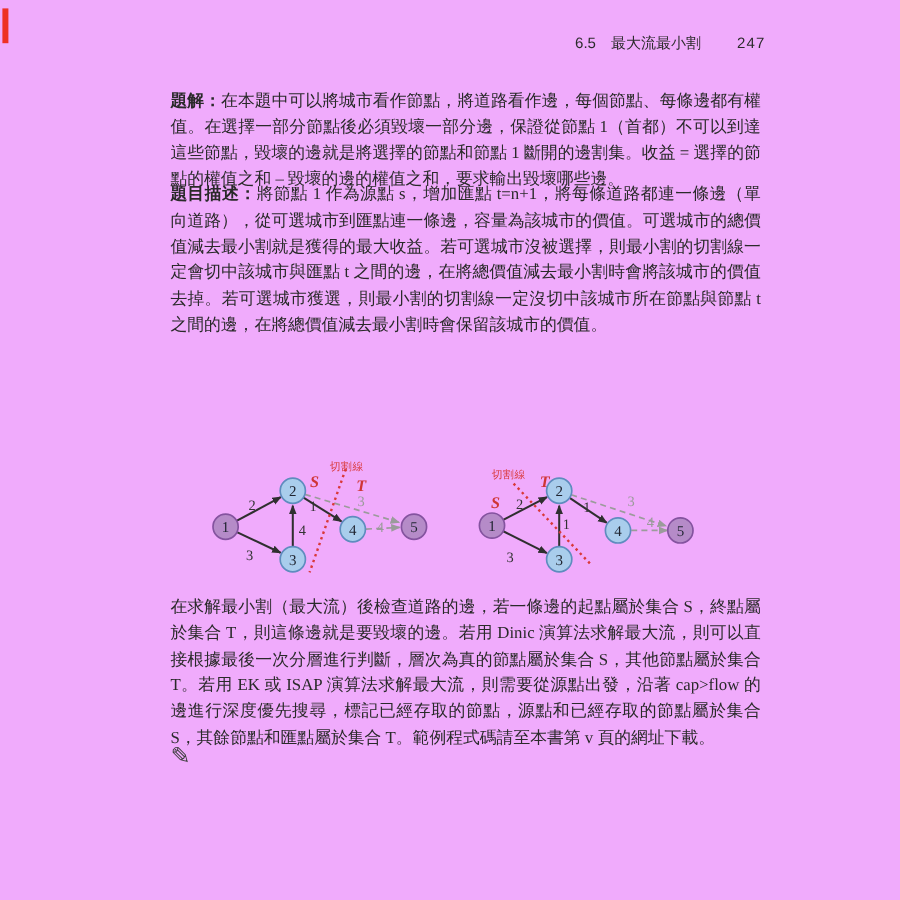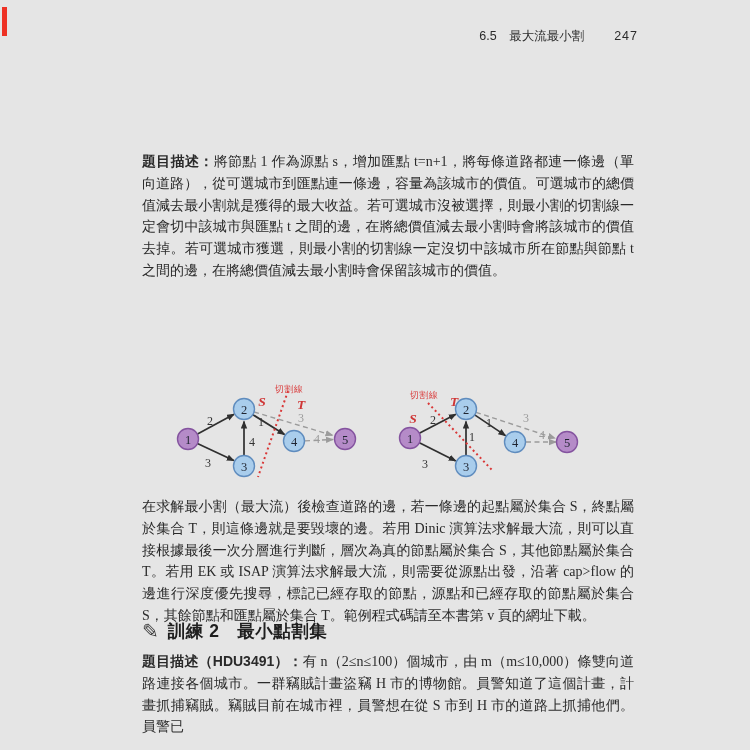--- a/index.html
+++ b/index.html
@@ -1,16 +1,16 @@
 <!DOCTYPE html>
 <html><head>
 <meta charset="utf-8">
 <style>
   html,body{margin:0;padding:0;background:#ffffff;}
-  .page{position:relative;width:750px;height:750px;background:#e5e5e5;overflow:hidden;
+  .page{position:relative;width:750px;height:750px;background:#f0abfc;overflow:hidden;
         font-family:"Liberation Serif","DejaVu Serif",serif;color:#2a2a2a;}
   .corner-mark{position:absolute;left:2px;top:7px;width:5px;height:29px;background:#ee3124;}
   .header{position:absolute;left:142px;top:28px;width:496px;text-align:right;
           font-size:12.5px;color:#2b2b2b;font-family:"Liberation Sans",sans-serif;}
   .hdr-page{margin-left:30px;letter-spacing:1px;}
   .body{position:absolute;left:142px;width:492px;margin:0;font-size:14px;line-height:21.8px;
         text-align:justify;color:#2a2a2a;}
   .lead{font-weight:700;font-family:"Liberation Sans",sans-serif;}
   .p1{top:73px;}
   .p2{top:151px;}
@@ -36,20 +36,21 @@
 <body>
 
 <div class="page">
 
   <div class="corner-mark"></div>
 
   <div class="header">
     <span class="hdr-title">6.5　最大流最小割</span><span class="hdr-page">247</span>
   </div>
 
+  <p class="body p1"><span class="lead">題解：</span><span>在本題中可以將城市看作節點，將道路看作邊，每個節點、每條邊都有權值。在選擇一部分節點後必須毀壞一部分邊，保證從節點 1（首都）不可以到達這些節點，毀壞的邊就是將選擇的節點和節點 1 斷開的邊割集。收益 = 選擇的節點的權值之和 – 毀壞的邊的權值之和，要求輸出毀壞哪些邊。</span></p>
 
   <p class="body p2"><span class="lead">題目描述：</span><span>將節點 1 作為源點 s，增加匯點 t=n+1，將每條道路都連一條邊（單向道路），從可選城市到匯點連一條邊，容量為該城市的價值。可選城市的總價值減去最小割就是獲得的最大收益。若可選城市沒被選擇，則最小割的切割線一定會切中該城市與匯點 t 之間的邊，在將總價值減去最小割時會將該城市的價值去掉。若可選城市獲選，則最小割的切割線一定沒切中該城市所在節點與節點 t 之間的邊，在將總價值減去最小割時會保留該城市的價值。</span></p>
 
 
   <div class="figure-row">
 
     <svg class="fig fig-left" width="243" height="118" viewBox="0 0 243 118">
       <defs>
         <marker id="mA" markerUnits="userSpaceOnUse" markerWidth="9" markerHeight="8" refX="7" refY="3.2" orient="auto">
           <path d="M0,0 L8,3.2 L0,6.4 Z" fill="#2f2f2f"></path>
@@ -144,18 +145,16 @@
         <text class="nlab" x="179" y="63.5">5</text>
       </g>
     </svg>
 
   </div>
 
   <p class="body p4"><span>在求解最小割（最大流）後檢查道路的邊，若一條邊的起點屬於集合 S，終點屬於集合 T，則這條邊就是要毀壞的邊。若用 Dinic 演算法求解最大流，則可以直接根據最後一次分層進行判斷，層次為真的節點屬於集合 S，其他節點屬於集合 T。若用 EK 或 ISAP 演算法求解最大流，則需要從源點出發，沿著 cap&gt;flow 的邊進行深度優先搜尋，標記已經存取的節點，源點和已經存取的節點屬於集合 S，其餘節點和匯點屬於集合 T。範例程式碼請至本書第 v 頁的網址下載。</span></p>
 
   <div class="training">
     <span class="pencil">✎</span>
-    <span class="training-text">訓練 2　最小點割集</span>
   </div>
 
-  <p class="body p5"><span class="lead">題目描述（HDU3491）：</span><span>有 n（2≤n≤100）個城市，由 m（m≤10,000）條雙向道路連接各個城市。一群竊賊計畫盜竊 H 市的博物館。員警知道了這個計畫，計畫抓捕竊賊。竊賊目前在城市裡，員警想在從 S 市到 H 市的道路上抓捕他們。員警已</span></p>
 
 </div>
 
 </body></html>

